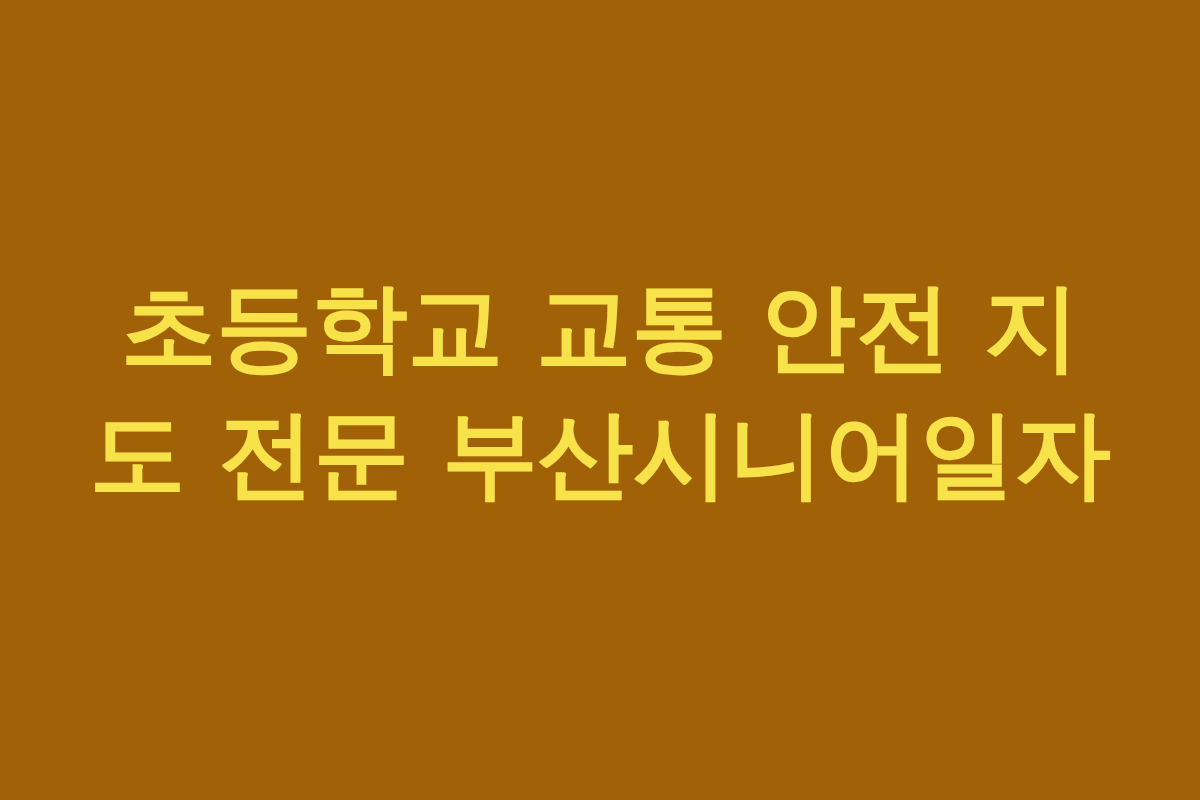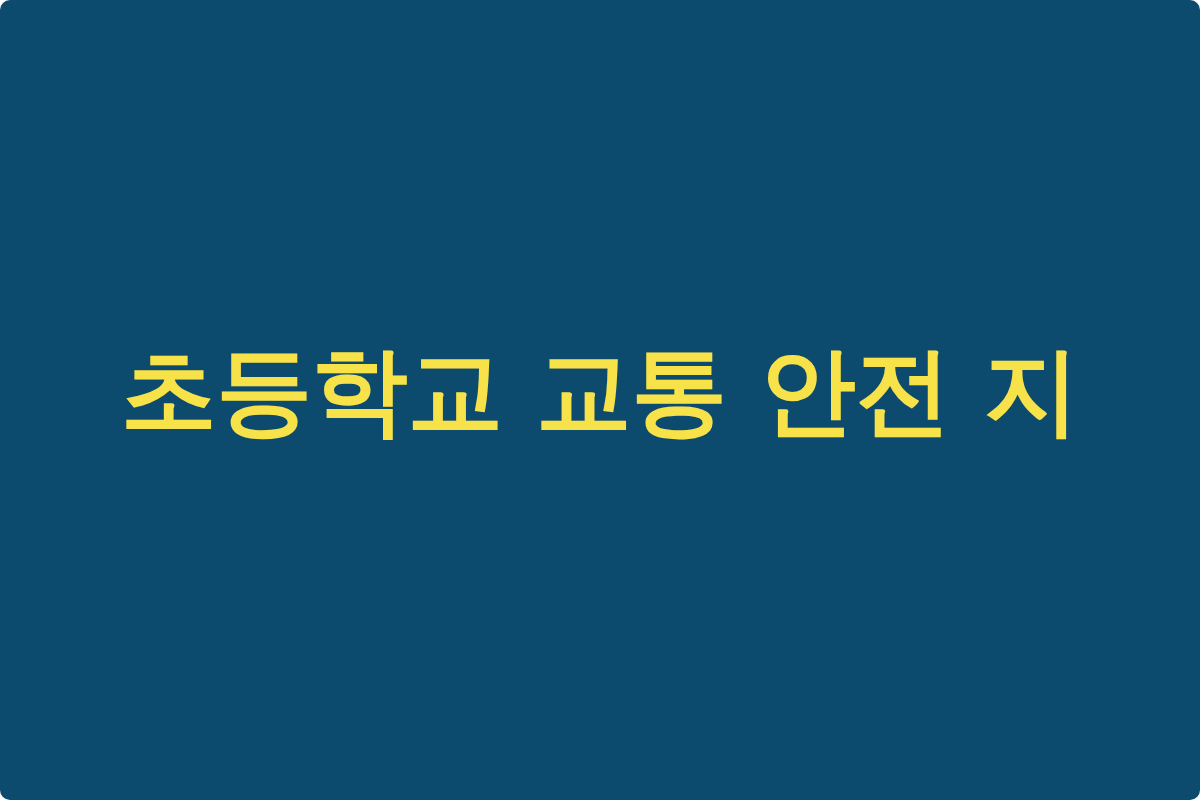--- a/index.html
+++ b/index.html
@@ -42,19 +42,20 @@
   }
 
   .headline-line {
     display: block;
     white-space: pre;
   }
 </style>
 </head>
 <body>
 
-<div id="thumbnail-card" style="background: #0c4a6e; border-radius: 10px;">
+<div id="thumbnail-card" style="background: #a16207;">
 
   <div id="headline-block" style="color: rgb(247, 226, 73);">
     <span class="headline-line">초등학교 교통 안전 지</span>
+    <span class="headline-line">도 전문 부산시니어일자</span>
   </div>
 
 </div>
 
 </body></html>

